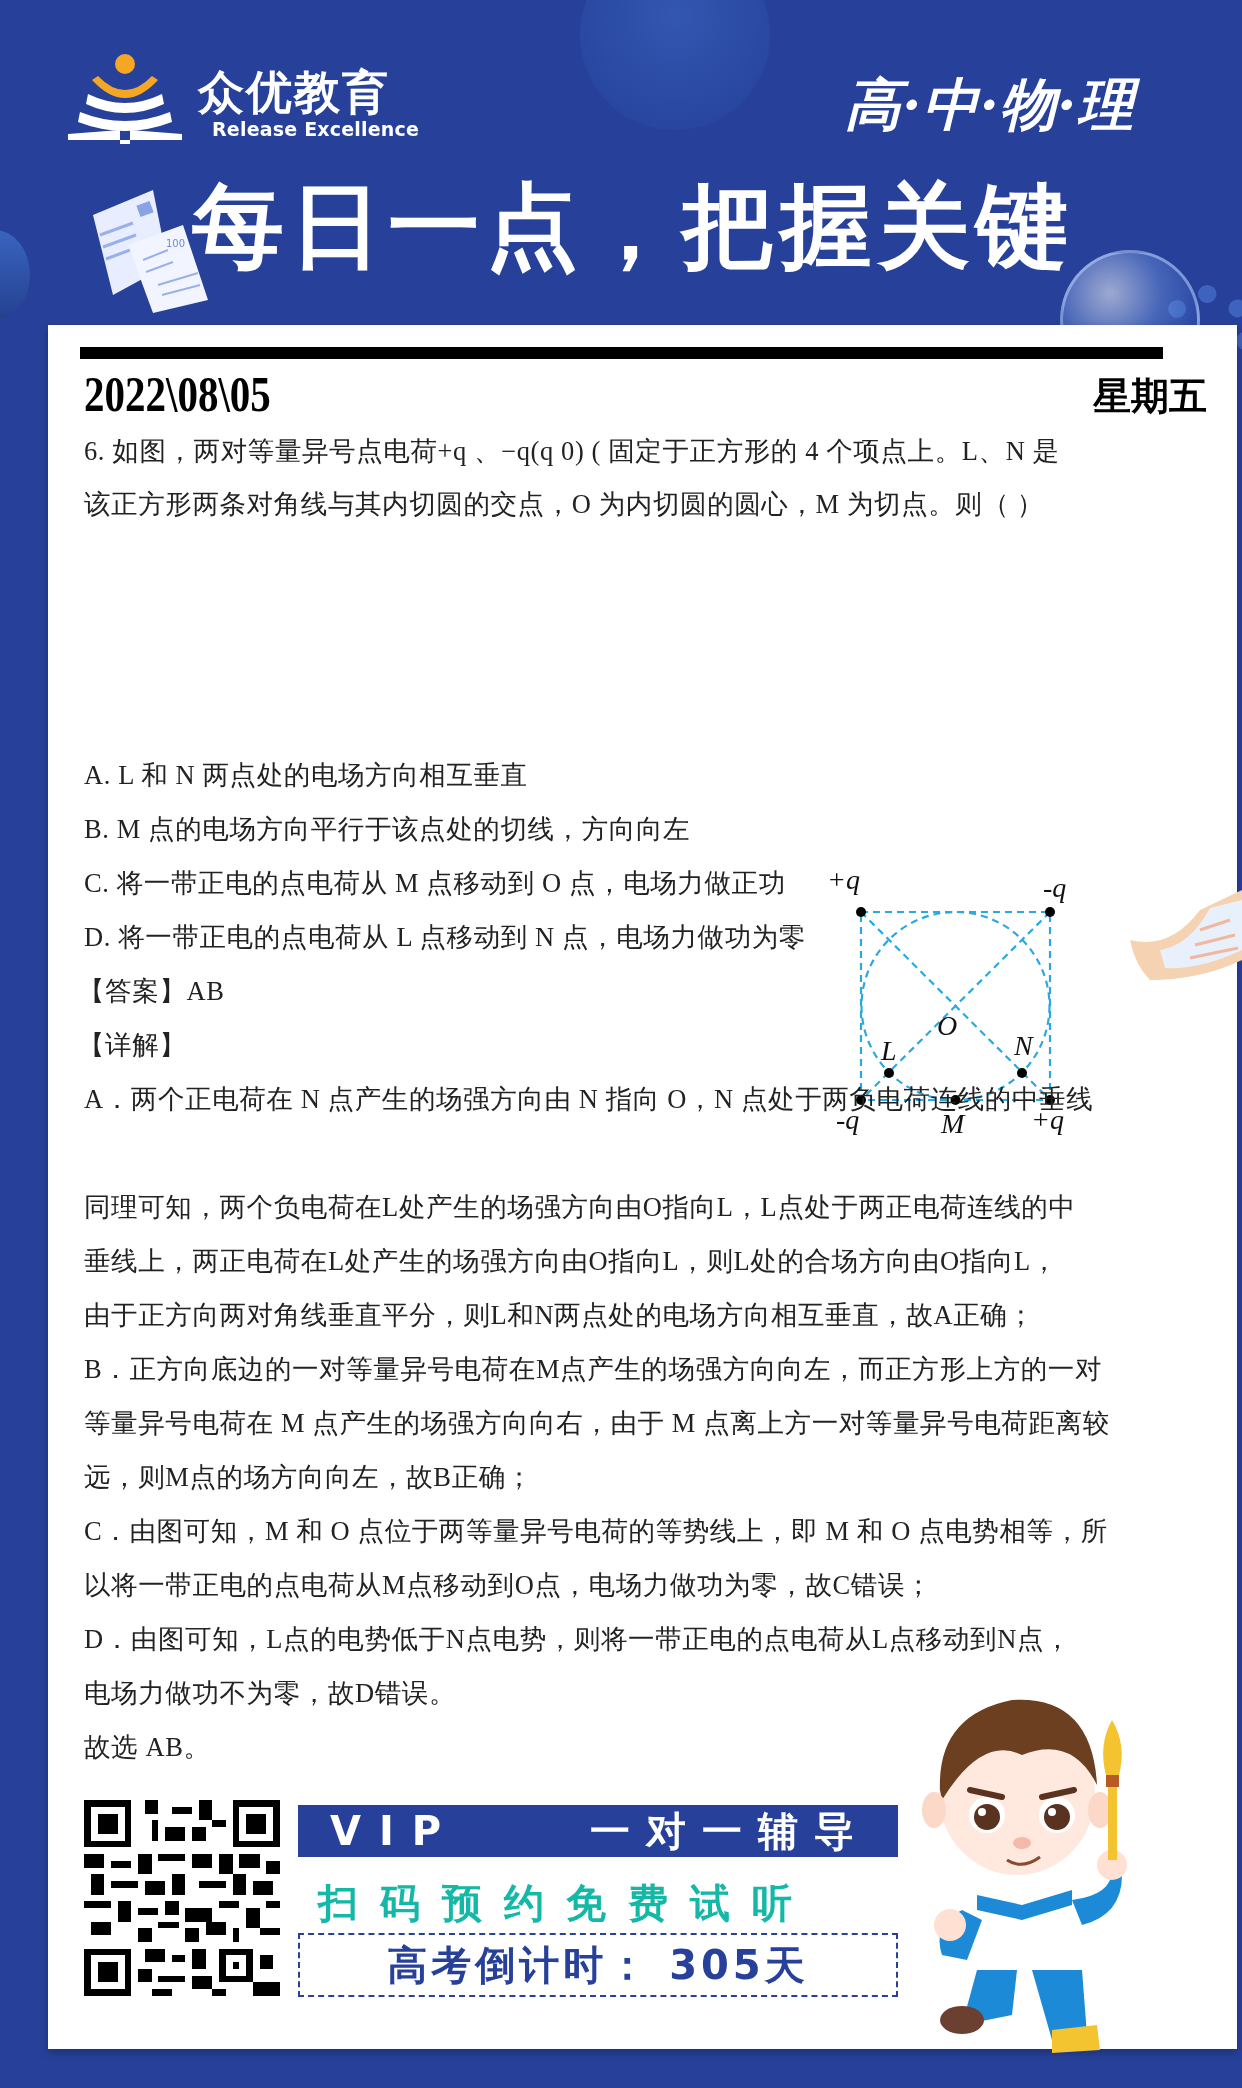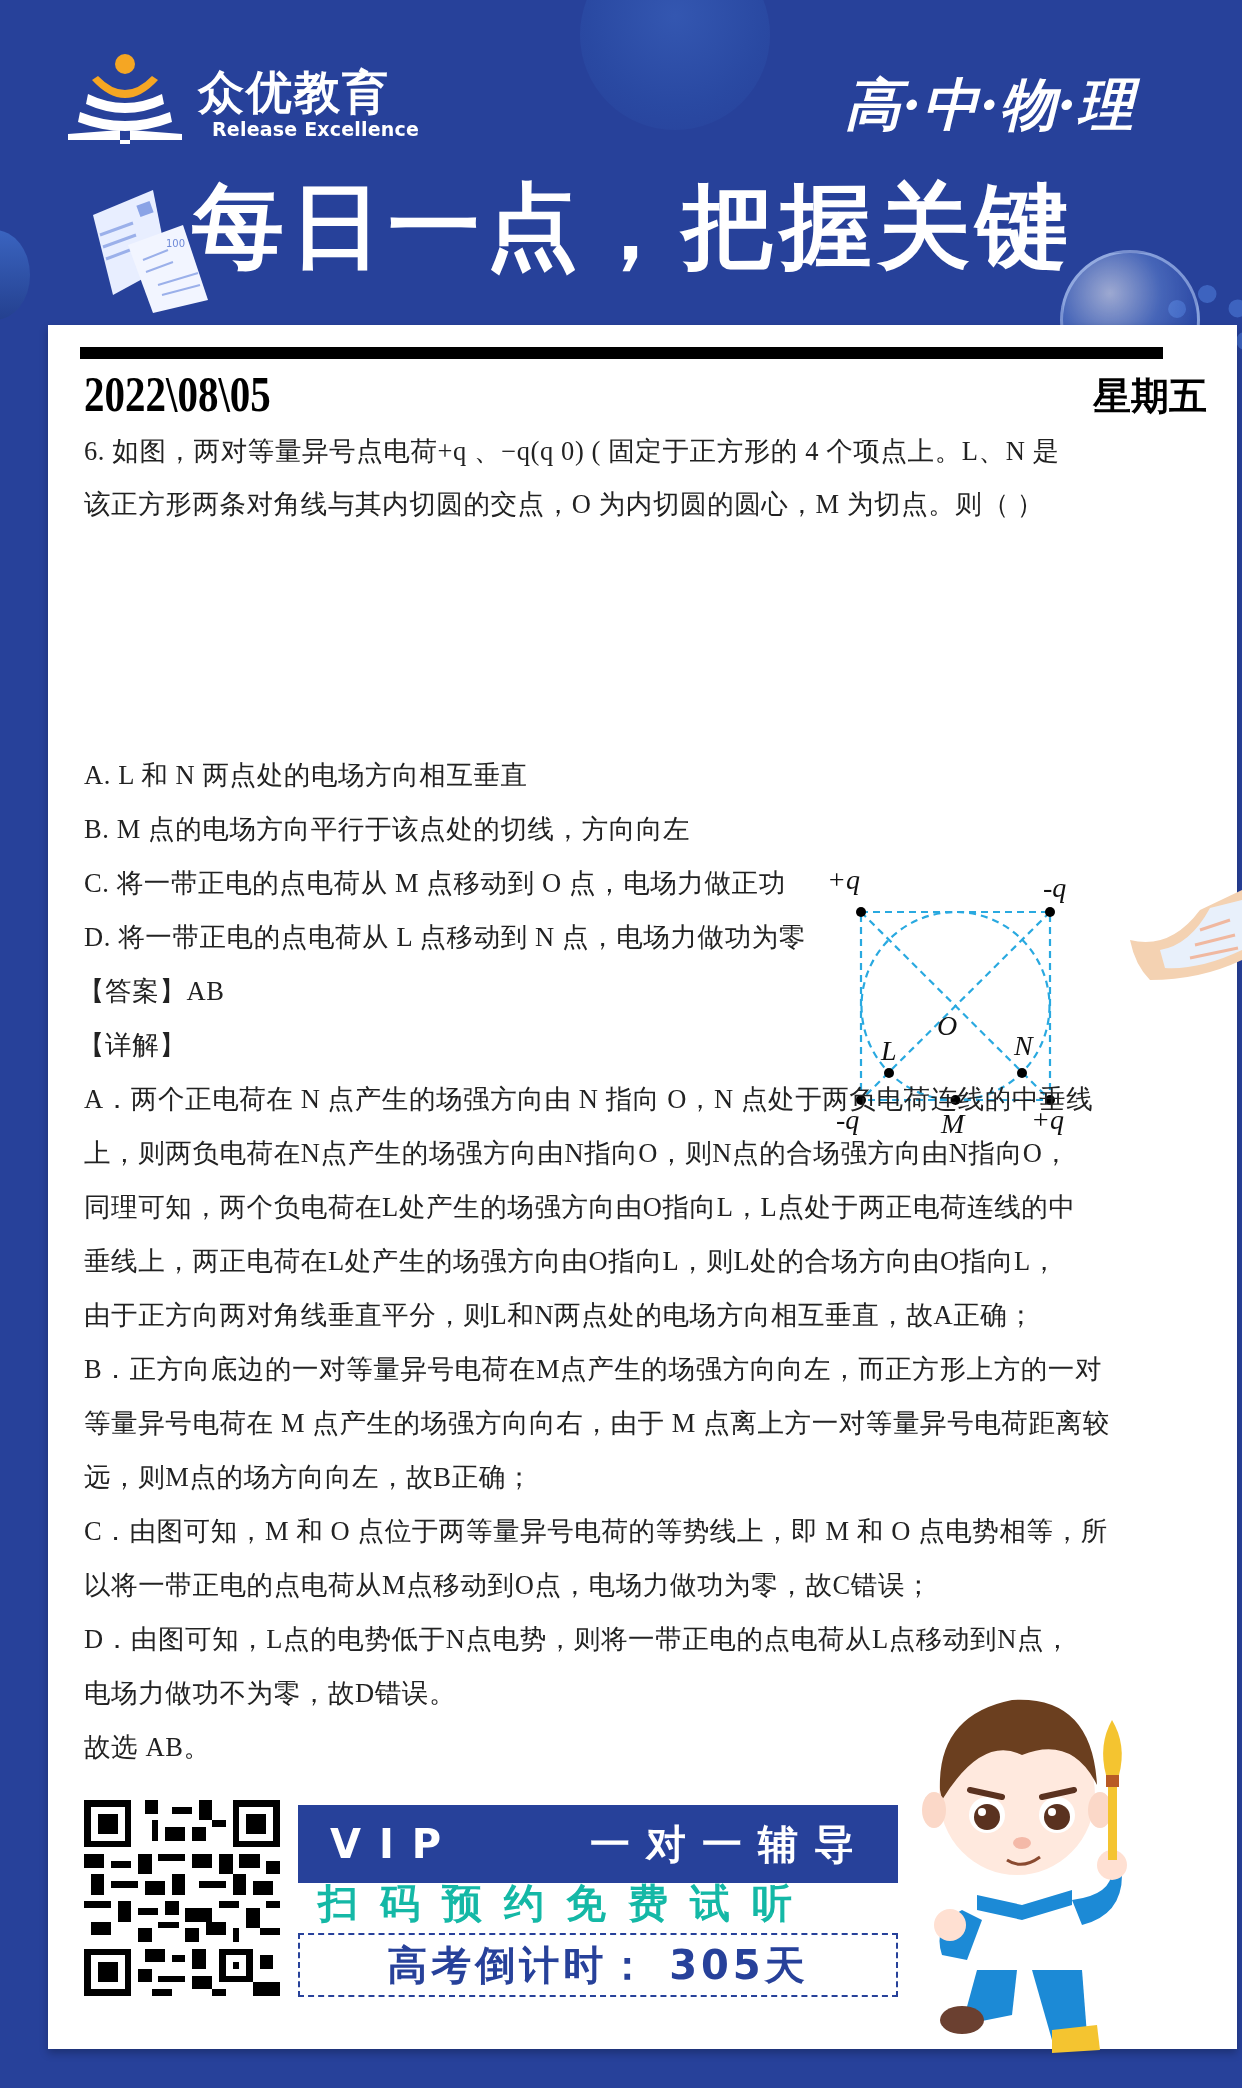--- a/index.html
+++ b/index.html
@@ -25,21 +25,21 @@
   .top-bar { position:absolute; left:32px; top:22px; width:1083px; height:12px; background:#000; }
   .date { position:absolute; left:36px; top:40px; font-family:"Liberation Serif", serif; font-weight:bold; font-size:50px; color:#000; transform:scaleX(0.82); transform-origin:left; }
   .weekday { position:absolute; right:30px; top:46px; font-family:"DejaVu Serif", serif; font-weight:bold; font-size:38px; color:#000; }
 
   .line { position:absolute; left:36px; font-family:"Liberation Serif", "DejaVu Serif", serif; font-size:26.5px; color:#222; white-space:nowrap; letter-spacing:0.6px; }
 
   .figure { position:absolute; left:773px; top:543px; width:260px; height:270px; }
   .fig-label { position:absolute; font-family:"Liberation Serif", serif; font-style:italic; font-size:28px; color:#111; }
 
   .qr { position:absolute; left:83px; top:1800px; width:198px; height:196px; }
-  .vip-bar { position:absolute; left:298px; top:1805px; width:600px; height:78px; background:#27419a; color:#fff; font-family:"DejaVu Sans", sans-serif; font-weight:bold; font-size:40px; display:flex; align-items:center; }
+  .vip-bar { position:absolute; left:298px; top:1805px; width:600px; height:52px; background:#27419a; color:#fff; font-family:"DejaVu Sans", sans-serif; font-weight:bold; font-size:40px; display:flex; align-items:center; }
   .vip-left { margin-left:32px; letter-spacing:18px; }
   .vip-right { margin-left:auto; margin-right:28px; letter-spacing:16px; }
   .scan { position:absolute; left:318px; top:1876px; width:560px; font-family:"DejaVu Sans", sans-serif; font-weight:bold; font-size:40px; color:#14b8a6; letter-spacing:22px; white-space:nowrap; }
   .countdown { position:absolute; left:298px; top:1933px; width:600px; height:64px; border:2px dashed #27419a; display:flex; align-items:center; justify-content:center; font-family:"DejaVu Sans", sans-serif; font-weight:bold; font-size:40px; color:#27419a; letter-spacing:4px; }
 
   .mascot { position:absolute; left:922px; top:1695px; width:215px; height:360px; }
   .paper-curl { position:absolute; left:1130px; top:890px; width:112px; height:110px; }
 </style>
 </head>
 <body>
@@ -108,21 +108,20 @@
   </div>
 
   <div class="line" style="top:432px">A. L 和 N 两点处的电场方向相互垂直</div>
   <div class="line" style="top:486px">B. M 点的电场方向平行于该点处的切线，方向向左</div>
   <div class="line" style="top:540px">C. 将一带正电的点电荷从 M 点移动到 O 点，电场力做正功</div>
   <div class="line" style="top:594px">D. 将一带正电的点电荷从 L 点移动到 N 点，电场力做功为零</div>
   <div class="line" style="top:648px;left:30px">【答案】AB</div>
   <div class="line" style="top:702px;left:30px">【详解】</div>
 
   <div class="line" style="top:756px">A．两个正电荷在 N 点产生的场强方向由 N 指向 O，N 点处于两负电荷连线的中垂线</div>
-  <div class="line" style="top:810px">上，则两负电荷在N点产生的场强方向由N指向O，则N点的合场强方向由N指向O，</div>
   <div class="line" style="top:864px">同理可知，两个负电荷在L处产生的场强方向由O指向L，L点处于两正电荷连线的中</div>
   <div class="line" style="top:918px">垂线上，两正电荷在L处产生的场强方向由O指向L，则L处的合场方向由O指向L，</div>
   <div class="line" style="top:972px">由于正方向两对角线垂直平分，则L和N两点处的电场方向相互垂直，故A正确；</div>
   <div class="line" style="top:1026px">B．正方向底边的一对等量异号电荷在M点产生的场强方向向左，而正方形上方的一对</div>
   <div class="line" style="top:1080px">等量异号电荷在 M 点产生的场强方向向右，由于 M 点离上方一对等量异号电荷距离较</div>
   <div class="line" style="top:1134px">远，则M点的场方向向左，故B正确；</div>
   <div class="line" style="top:1242px">以将一带正电的点电荷从M点移动到O点，电场力做功为零，故C错误；</div>
   <div class="line" style="top:1188px">C．由图可知，M 和 O 点位于两等量异号电荷的等势线上，即 M 和 O 点电势相等，所</div>
   <div class="line" style="top:1296px">D．由图可知，L点的电势低于N点电势，则将一带正电的点电荷从L点移动到N点，</div>
   <div class="line" style="top:1350px">电场力做功不为零，故D错误。</div>

